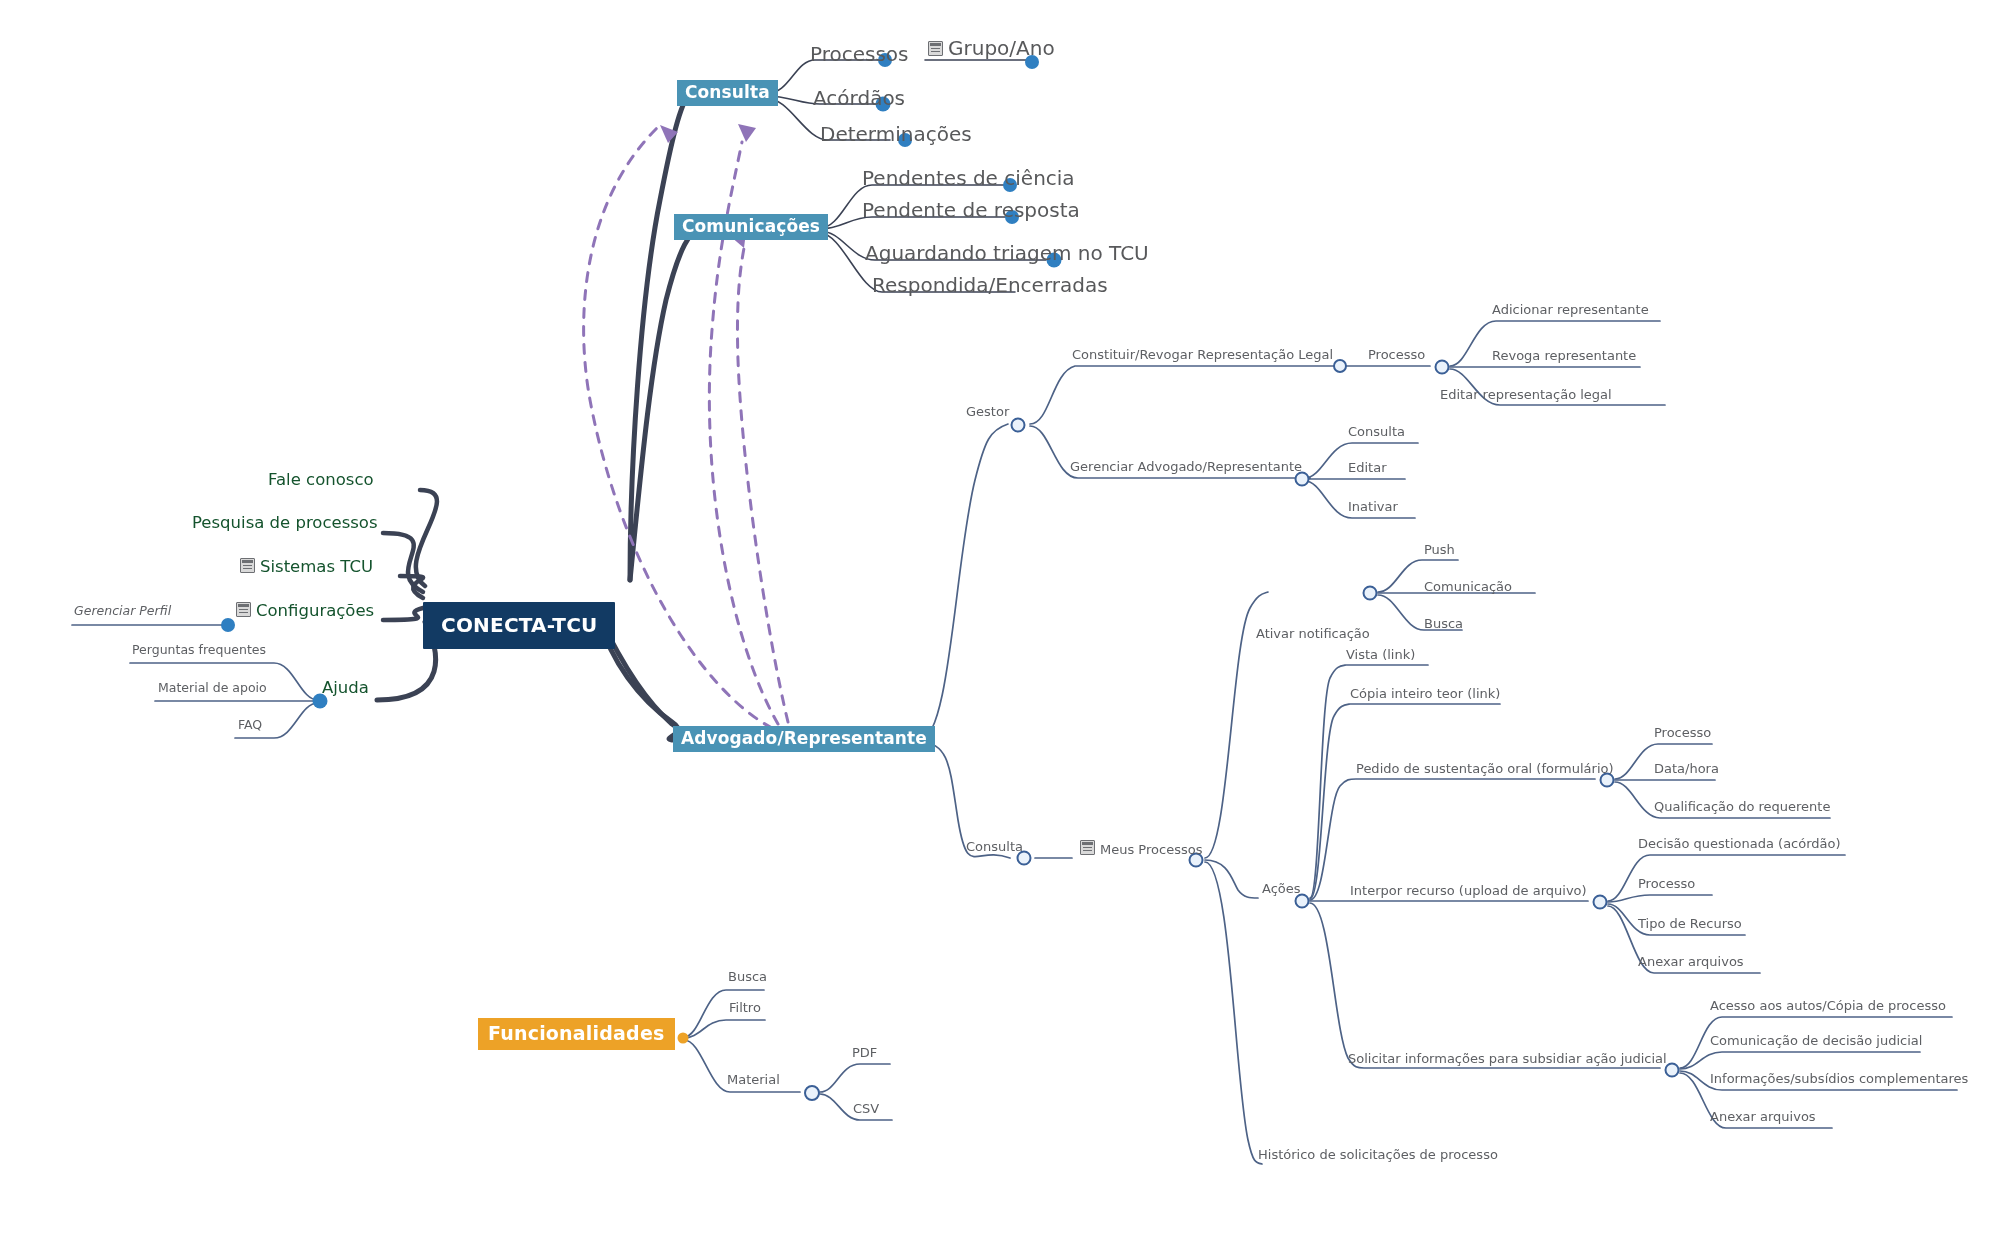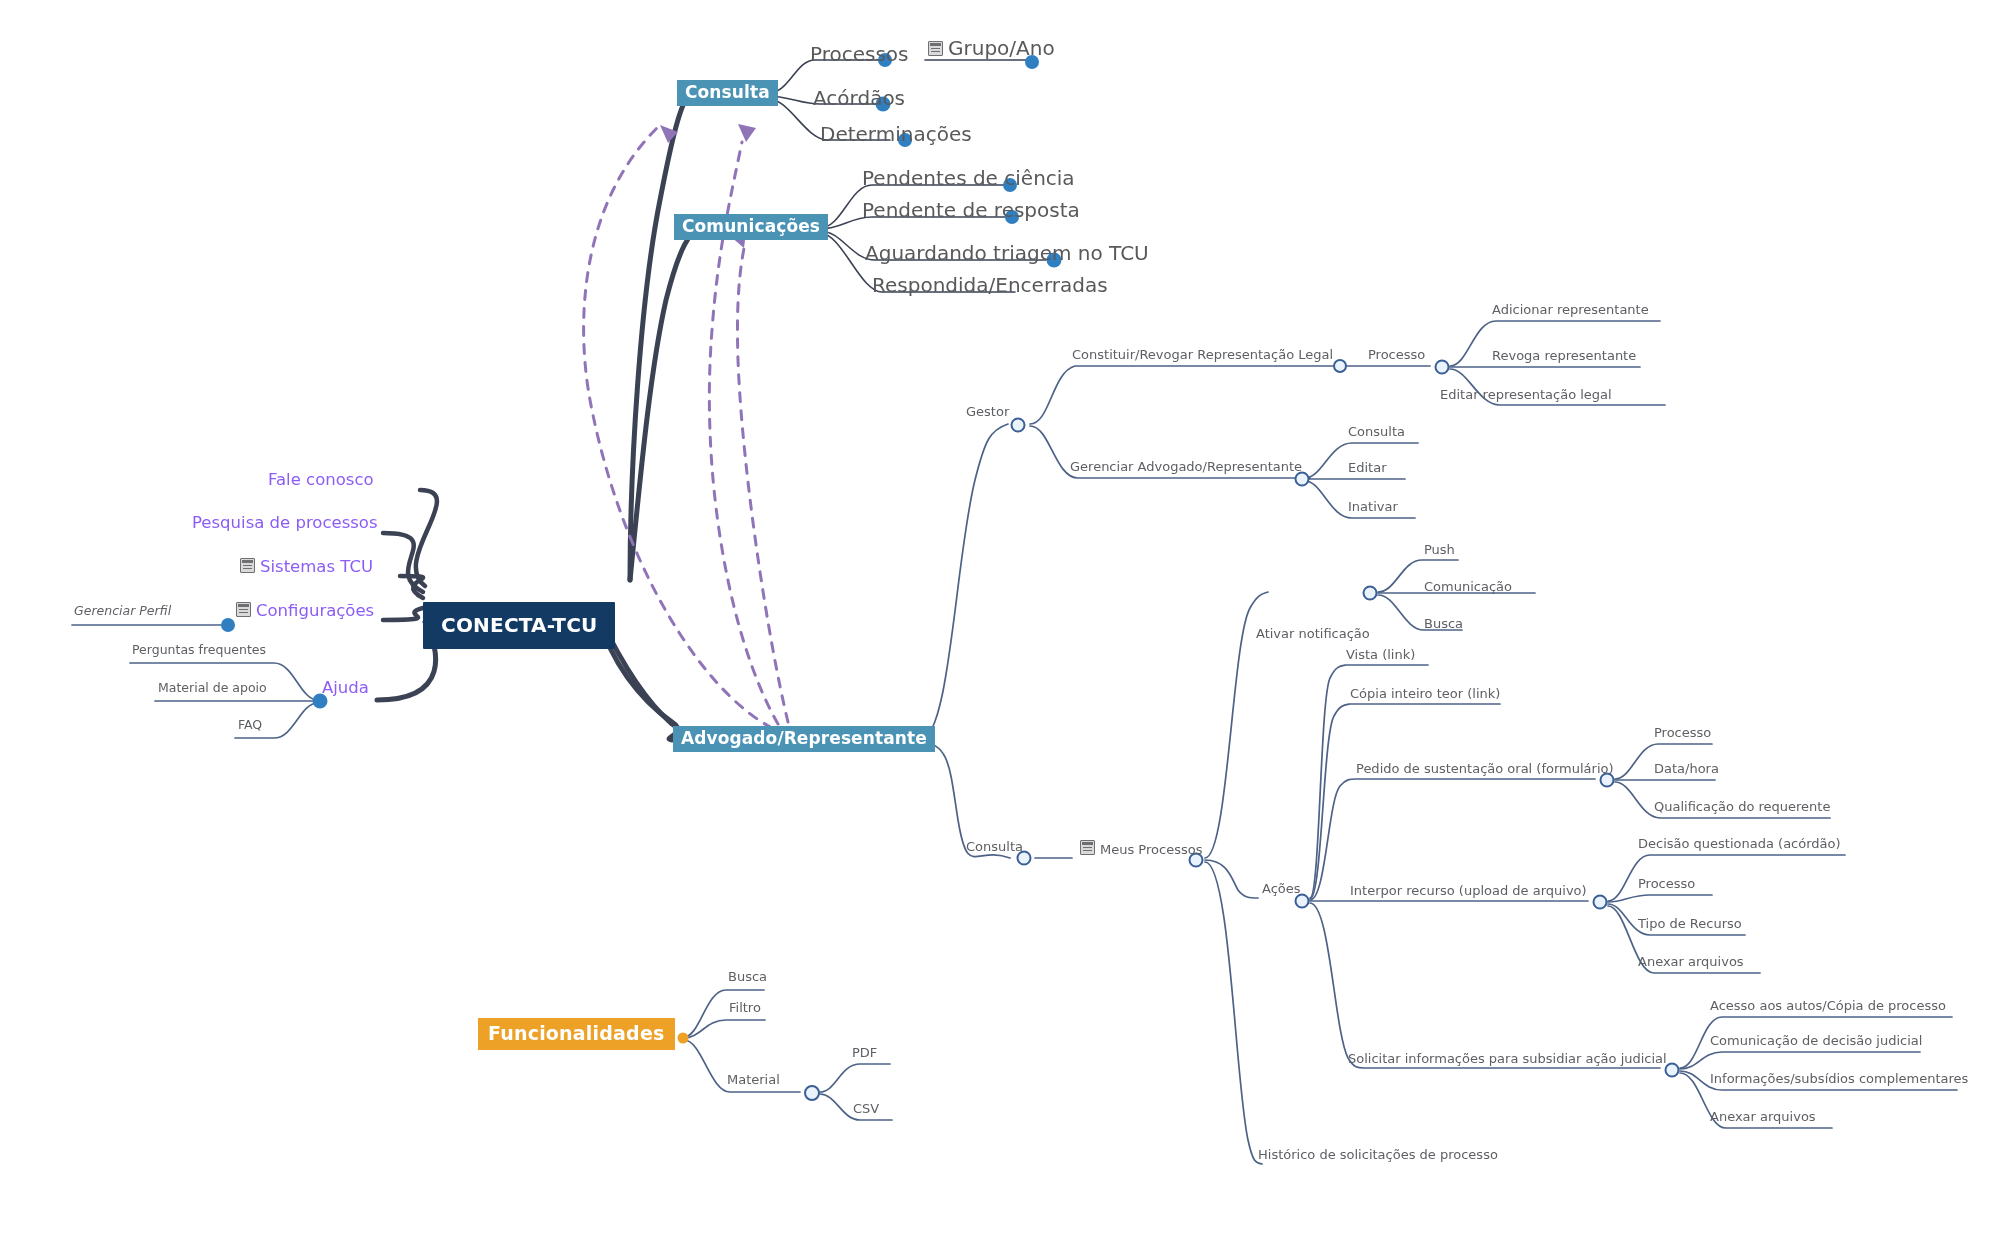--- a/index.html
+++ b/index.html
@@ -21,21 +21,21 @@
   .l1{
     background:#4a93b5;color:#ffffff;font-weight:bold;font-size:17px;
     padding:4px 8px 5px 8px;letter-spacing:.1px;
   }
   
   .l1o{
     background:#edA227;color:#ffffff;font-weight:bold;font-size:19px;
     padding:6px 10px 7px 10px;letter-spacing:.2px;
   }
   
-  .t16{font-size:16.5px;color:#8b5cf6;}
+  .t16{font-size:16.5px;color:#14532d;}
   .t15{font-size:20px;color:#58595b;}
   .t13{font-size:13px;color:#5d5f63;}
   .t12{font-size:12.5px;color:#5d5f63;}
 
   .ico{display:inline-block;width:13px;height:13px;vertical-align:-1px;
        margin-right:5px;border:1px solid #6d6f73;background:#d9d9d9;
        position:relative;border-radius:1px;}
   .ico:before{content:"";position:absolute;left:1px;right:1px;top:1px;height:3px;background:#6d6f73;}
   .ico:after{content:"";position:absolute;left:2px;right:2px;top:6px;height:1px;
        box-shadow:0 0 0 0 #6d6f73, 0 3px 0 0 #6d6f73;background:#6d6f73;}

